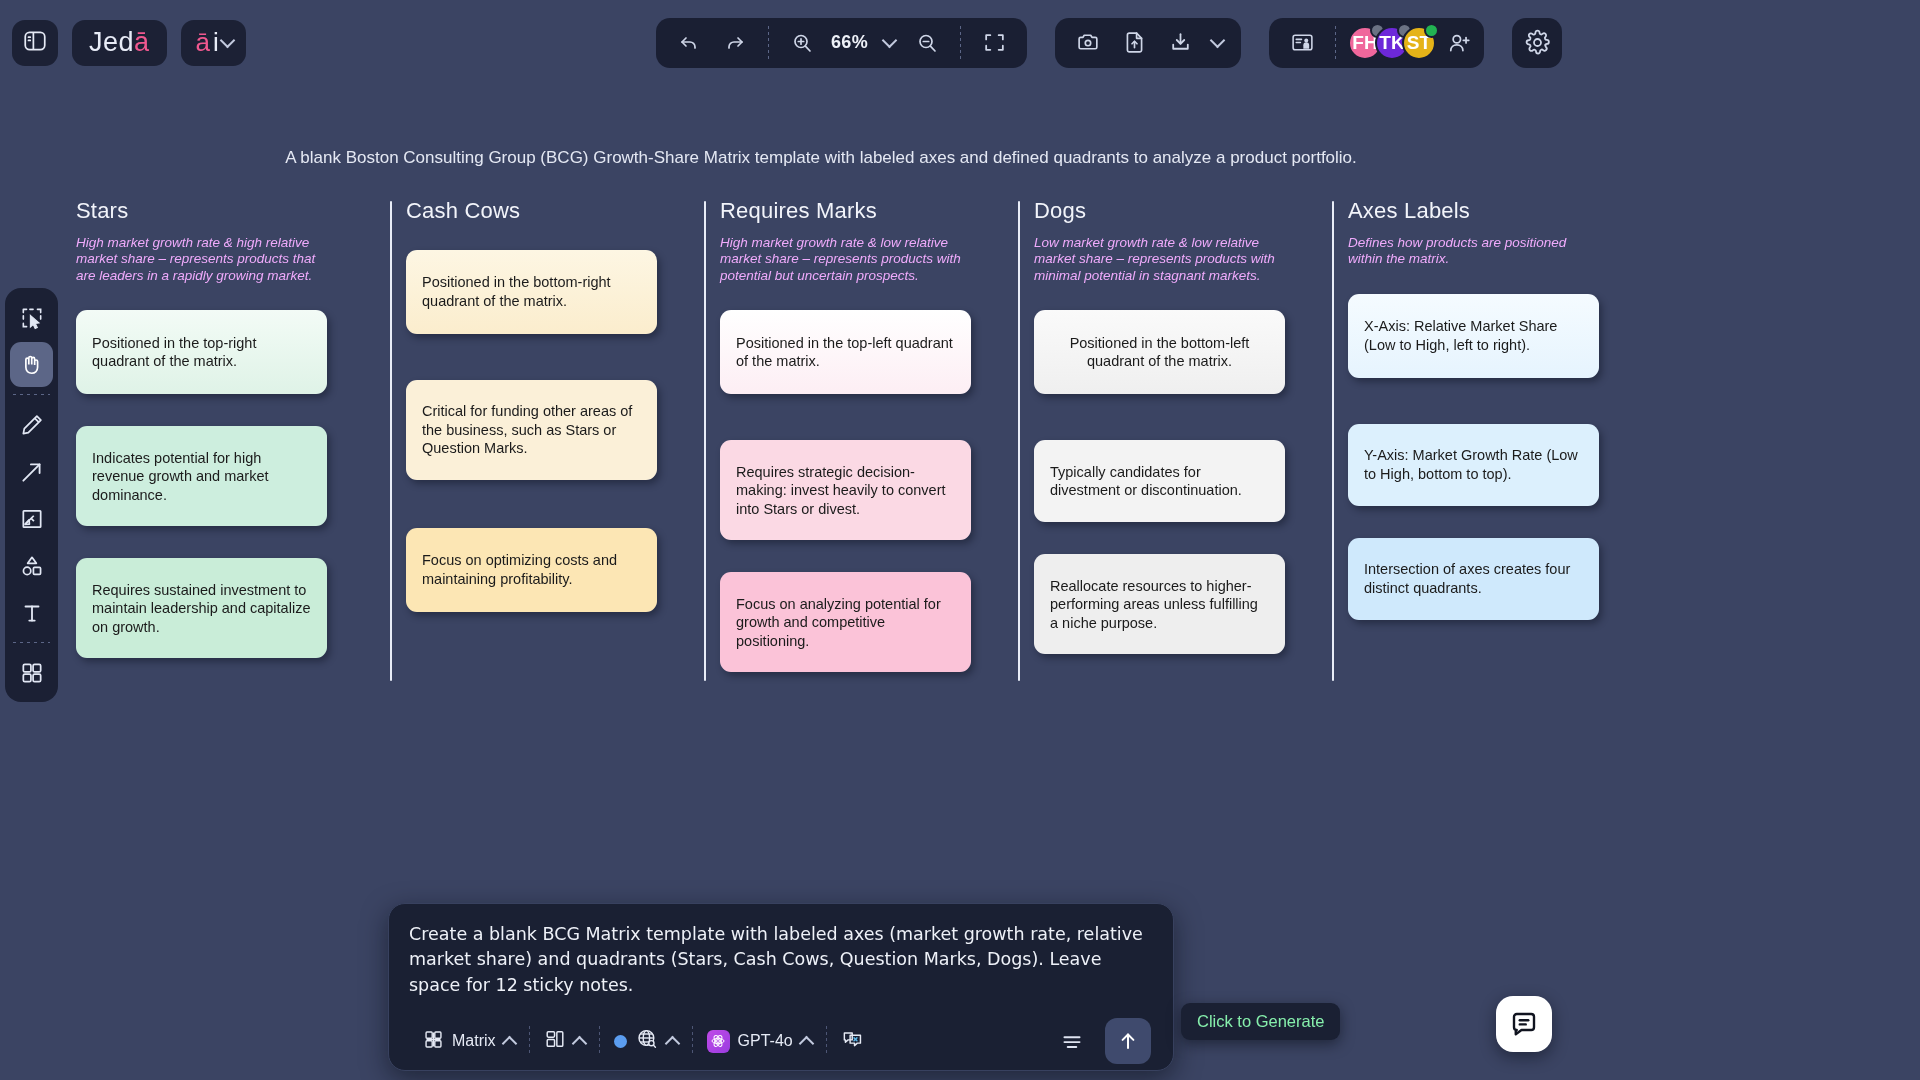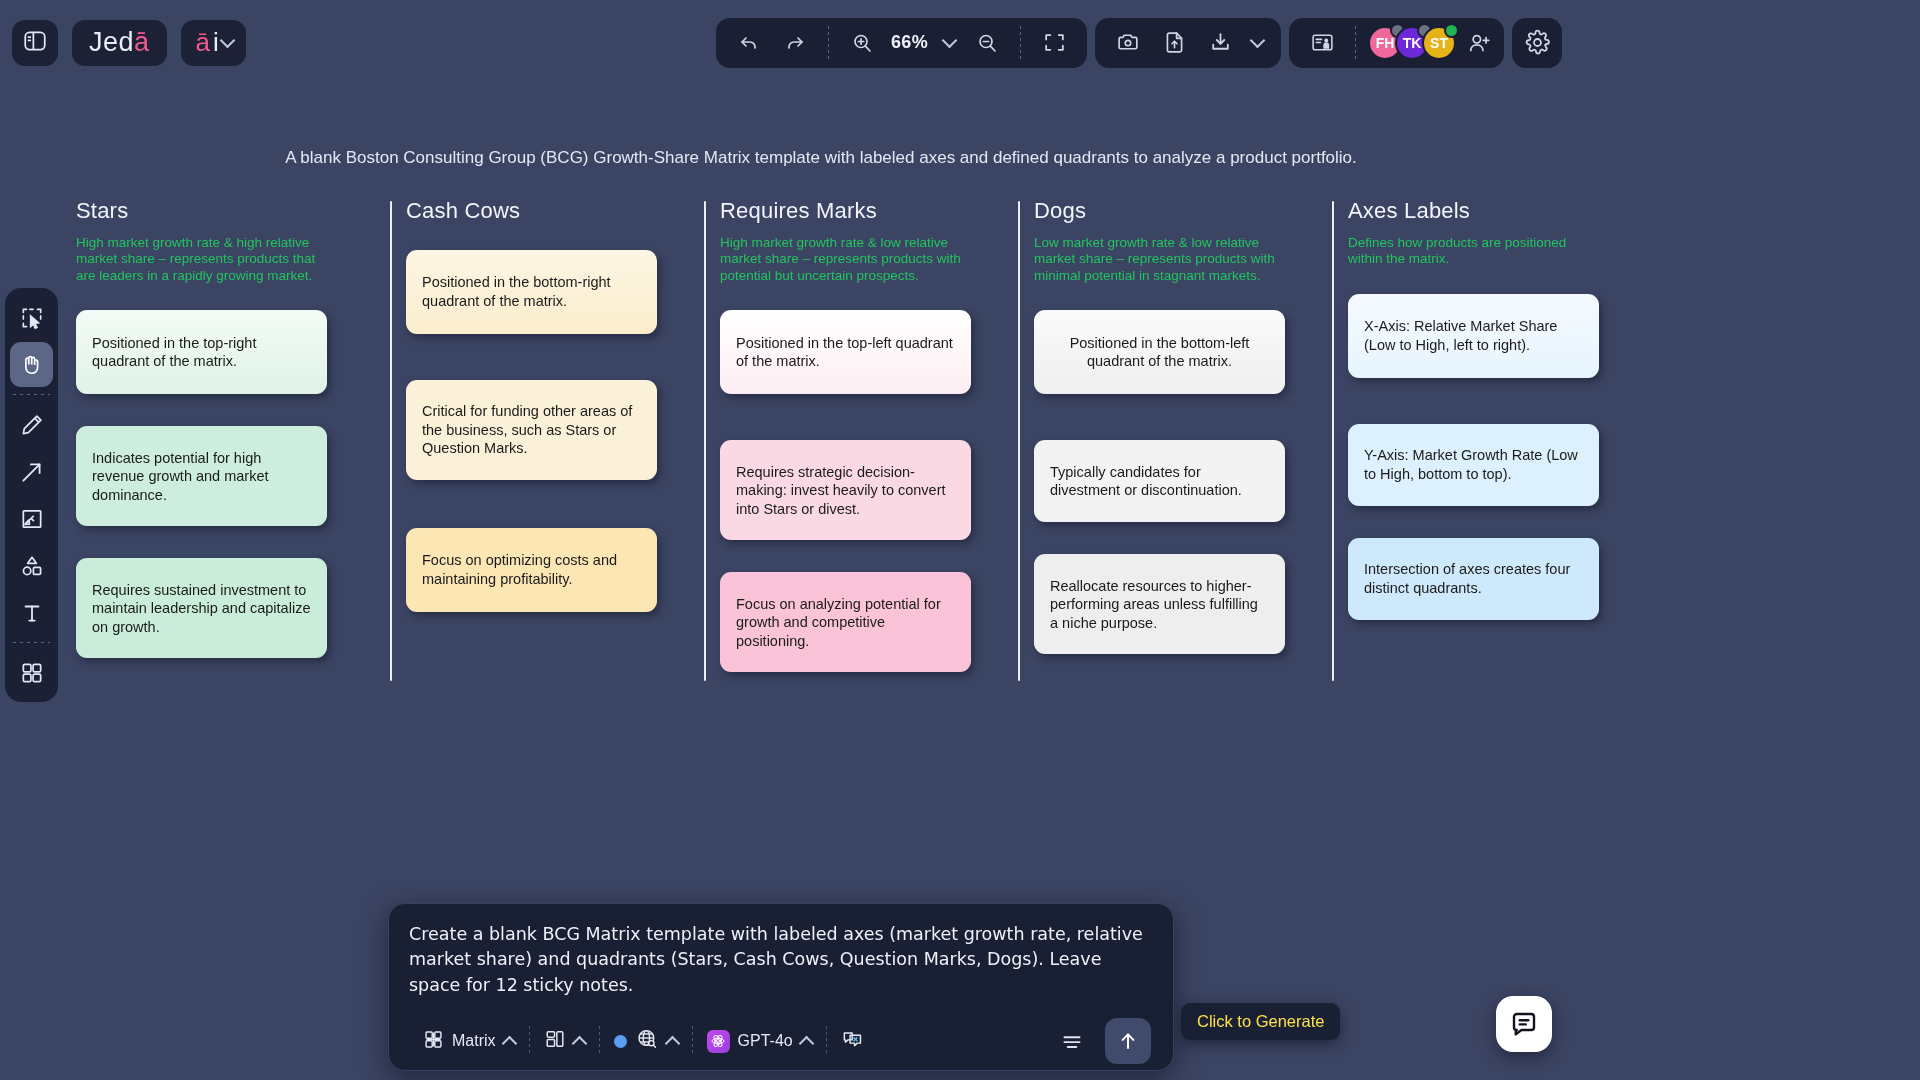--- a/index.html
+++ b/index.html
@@ -10,21 +10,21 @@
     overflow: hidden;
   }
   .app { position: relative; width: 1580px; height: 1080px; }
 
   
   .topbar {
     position: absolute; top: 0; left: 0; right: 0; height: 85px;
     display: flex; align-items: center;
   }
   .tb-left { display: flex; align-items: center; gap: 14px; padding-left: 12px; }
-  .tb-right { margin-left: auto; display: flex; align-items: flex-start; gap: 8px; padding-right: 18px; }
+  .tb-right { margin-left: auto; display: flex; align-items: flex-start; gap: 28px; padding-right: 18px; }
 
   .panel-toggle {
     width: 46px; height: 46px; border-radius: 13px; background: #1c2135;
     display: flex; align-items: center; justify-content: center;
   }
   .logo-pill {
     height: 46px; border-radius: 13px; background: #1c2135;
     display: flex; align-items: center; justify-content: center;
     padding: 0 17px;
     font-size: 27px; letter-spacing: .5px; color: #e8ecf7; font-weight: 400;
@@ -54,21 +54,21 @@
     background: repeating-linear-gradient(to bottom, #5c6687 0 3px, transparent 3px 6px);
   }
   .settings-btn {
     width: 50px; height: 50px; border-radius: 14px; background: #1a1f33;
     display:flex; align-items:center; justify-content:center; color:#cfd6e8;
   }
   .avatars { display: flex; align-items: center; }
   .av {
     width: 34px; height: 34px; border-radius: 50%;
     display: flex; align-items: center; justify-content: center;
-    font-size: 14px; font-weight: bold; color: #fff;
+    font-size: 19px; font-weight: bold; color: #fff;
     border: 2px solid #1a1f33; margin-left: -7px; position: relative;
   }
   .av:first-child { margin-left: 0; }
   .av .dot {
     position: absolute; top: -5px; right: -5px;
     width: 15px; height: 15px; border-radius: 50%;
     border: 2px solid #1a1f33;
   }
   .adduser { margin-left: 10px; color: #cfd6e8; display:flex; }
 
@@ -103,21 +103,21 @@
     position: absolute; top: 113px; left: 14px; right: 0;
     display: flex; align-items: flex-start;
   }
   .col { position: relative; width: 314px; padding-left: 16px; flex: 0 0 auto; }
   .col .rule {
     position: absolute; left: 0; top: 3px; width: 2px; height: 480px;
     background: #e9edf7; border-radius: 2px;
   }
   .col.first { padding-left: 0; }
   .col-head { font-size: 22px; color: #f2f4fa; font-weight: 400; margin-bottom: 11px; letter-spacing: .2px; }
-  .col-desc { font-size: 13.5px; line-height: 1.22; color: #22c55e; width: 248px; }
+  .col-desc { font-size: 13.5px; line-height: 1.22; color: #f0abfc; width: 248px; font-style: italic; }
   .notes { margin-top: 26px; display: flex; flex-direction: column; }
   .note {
     border-radius: 11px; padding: 15px 16px;
     font-size: 14.5px; line-height: 1.28; color: #1b1b1b;
     box-shadow: 3px 4px 7px rgba(12,16,30,.42);
     width: 251px;
     display: flex; align-items: center;
   }
 
   
@@ -151,21 +151,21 @@
   }
   .gpt-badge {
     width: 23px; height: 23px; border-radius: 6px;
     background: linear-gradient(135deg,#c04ae8,#9a3ce0);
     display: flex; align-items: center; justify-content: center;
   }
   .blue-dot { width: 13px; height: 13px; border-radius: 50%; background: #5b9df0; }
 
   .tooltip {
     position: absolute; left: 1181px; top: 1003px;
-    background: #1a2033; color: #fde047;
+    background: #1a2033; color: #86efac;
     font-size: 16.5px; padding: 9px 16px; border-radius: 9px;
     box-shadow: 0 4px 14px rgba(6,9,18,.5);
   }
   .help-fab {
     position: absolute; right: 28px; bottom: 28px;
     width: 56px; height: 56px; border-radius: 17px; background: #ffffff;
     display: flex; align-items: center; justify-content: center;
     box-shadow: 0 5px 16px rgba(6,9,18,.45);
   }
 </style>

